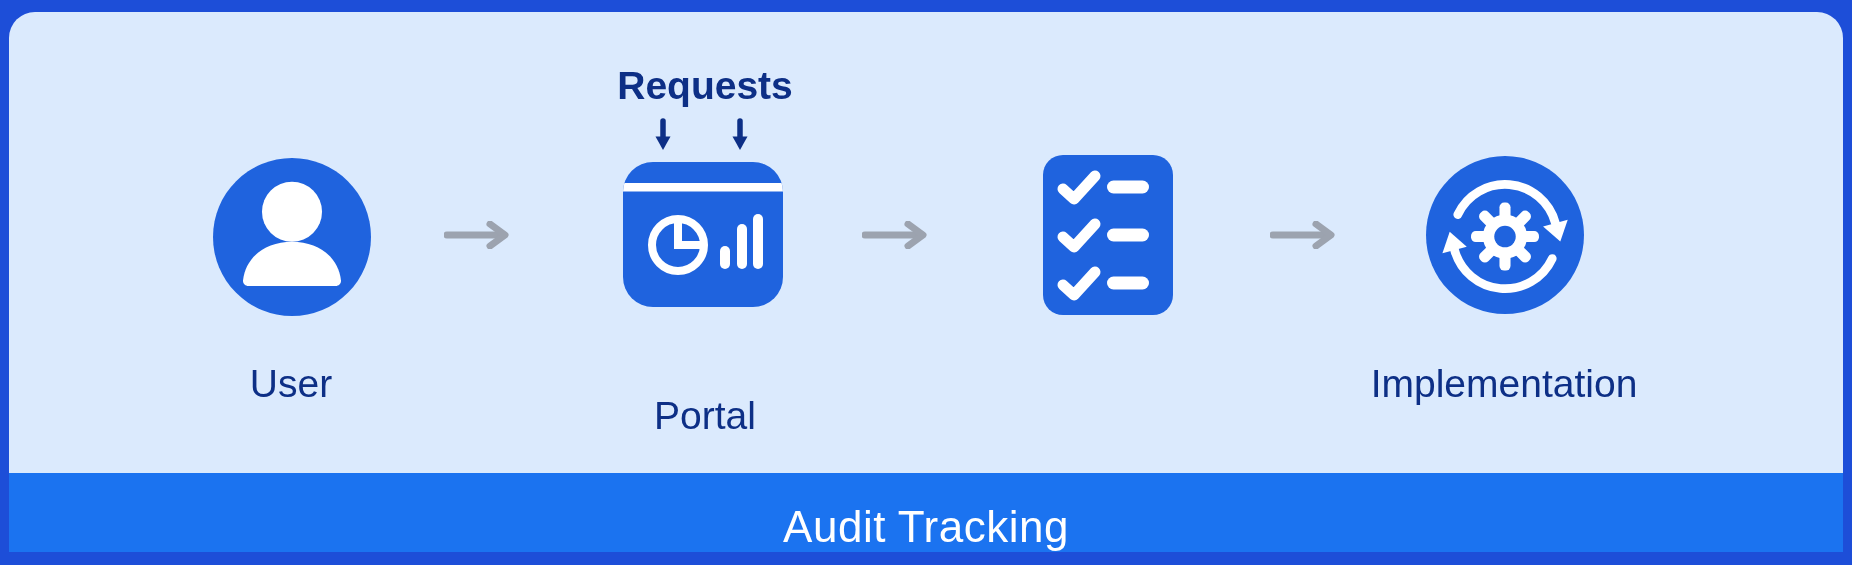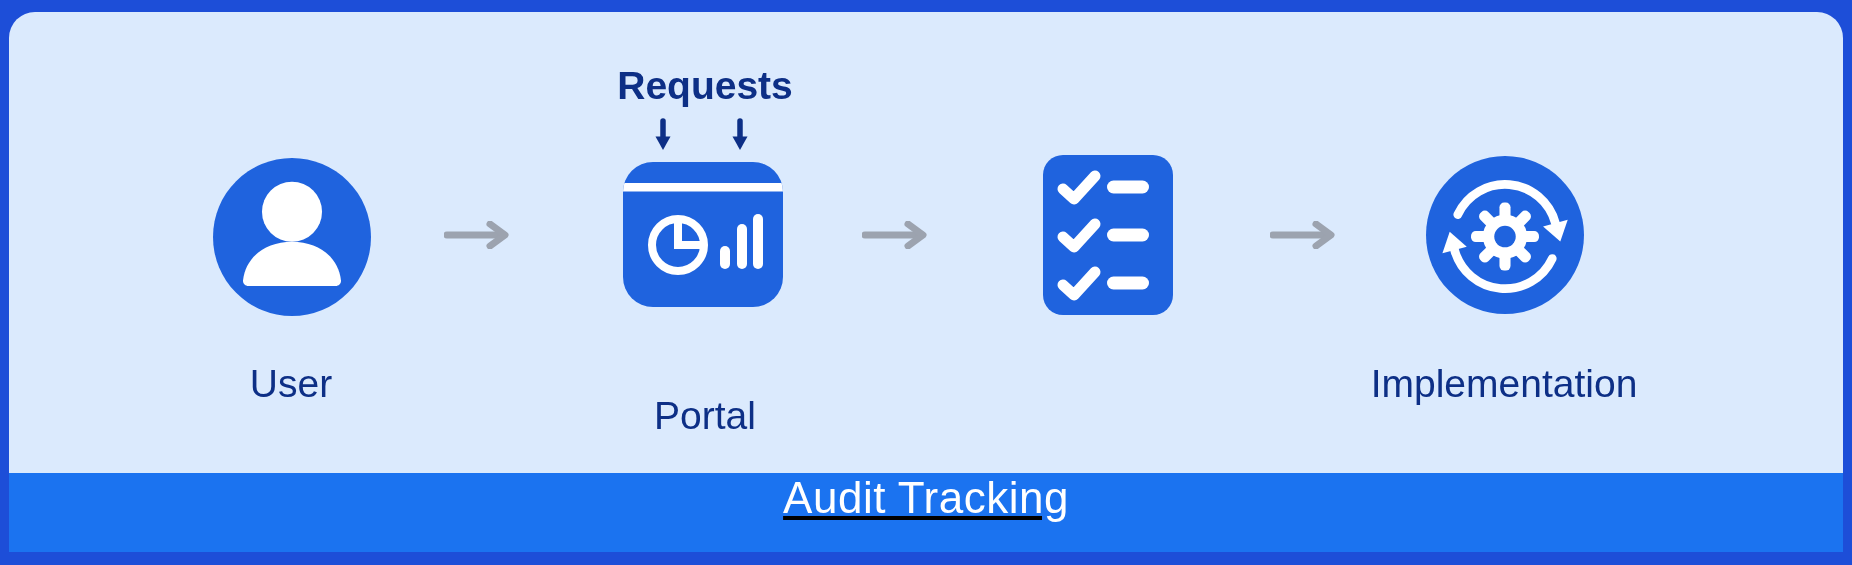--- a/index.html
+++ b/index.html
@@ -9,21 +9,21 @@
     --label-color:#0d2f86;
     --arrow-color:#9ca3af;
     --icon-fg:#ffffff;
   }
   *{margin:0;padding:0;box-sizing:border-box;}
   body{background:#ffffff;font-family:"Liberation Sans",sans-serif;}
   .stage{position:relative;width:1852px;height:565px;background:#1d4ed8;overflow:hidden;}
   .card{position:absolute;left:9px;top:12px;width:1834px;height:461px;
         background:var(--card-bg);border-radius:26px 26px 0 0;}
   .footer-bar{position:absolute;left:9px;top:473px;width:1834px;height:79px;
-        background:var(--footer-bg);display:flex;align-items:flex-start;justify-content:center;text-decoration:underline;}
+        background:var(--footer-bg);display:flex;align-items:flex-end;justify-content:center;}
   .footer-label{color:#ffffff;font-size:44px;font-weight:500;letter-spacing:.5px;}
   .abs{position:absolute;}
   .step-label{position:absolute;transform:translateX(-50%);color:var(--label-color);
         font-size:39px;font-weight:500;white-space:nowrap;}
   .annotation-label{position:absolute;transform:translateX(-50%);color:var(--label-color);
         font-size:39px;font-weight:600;white-space:nowrap;}
   svg{display:block;}
   .i-bg{fill:var(--accent-blue);}
   .i-fg{fill:var(--icon-fg);}
   .i-stroke{stroke:var(--icon-fg);}

